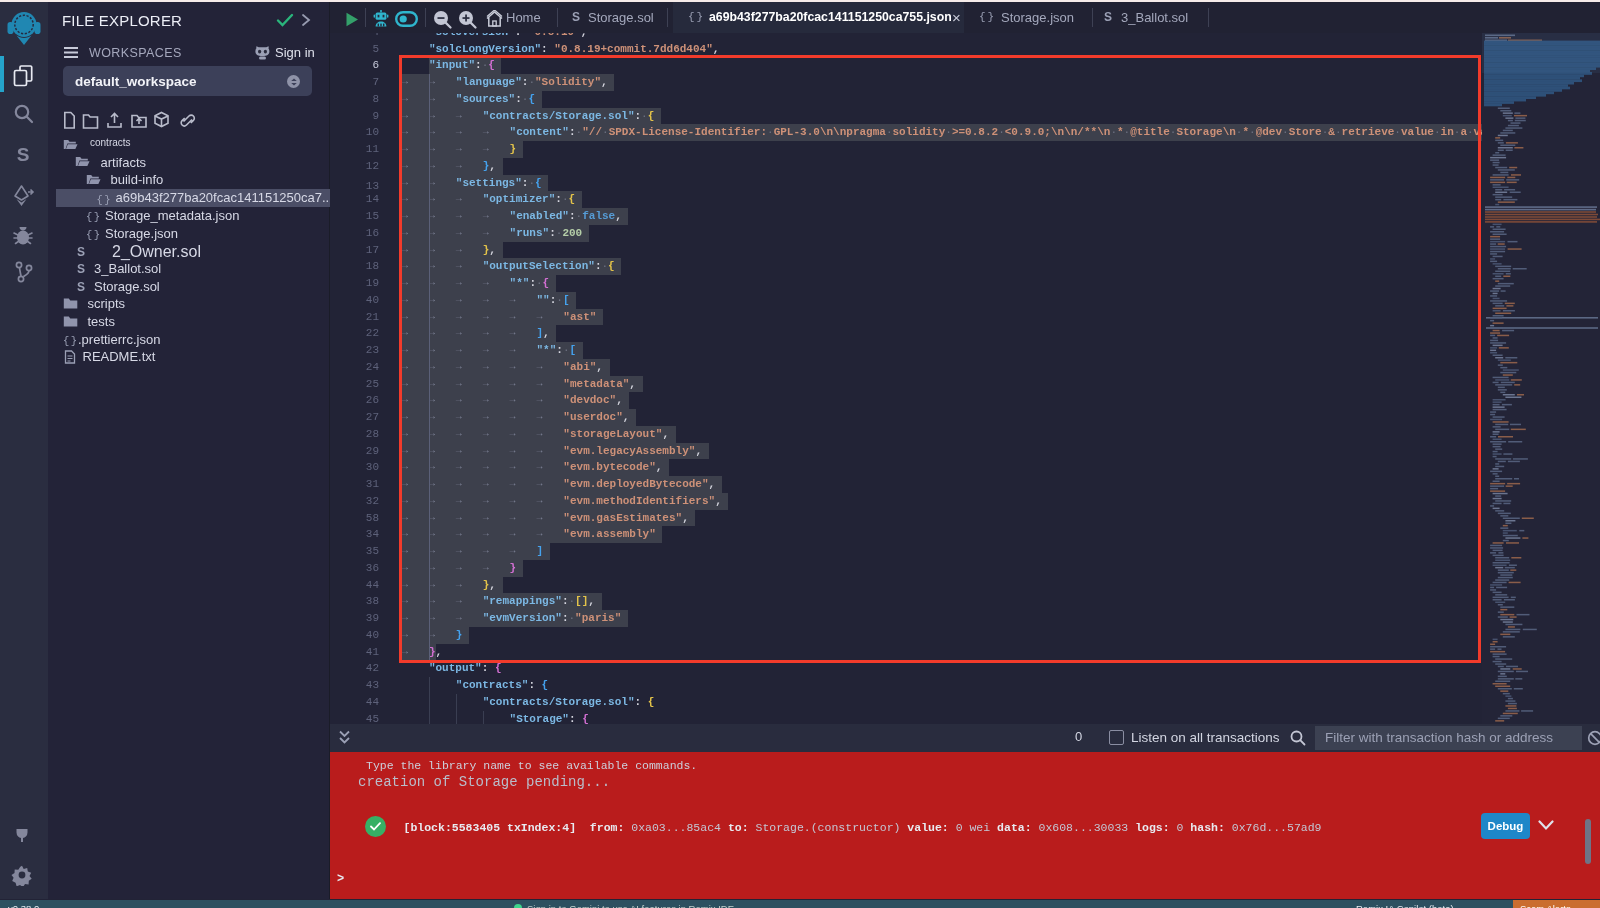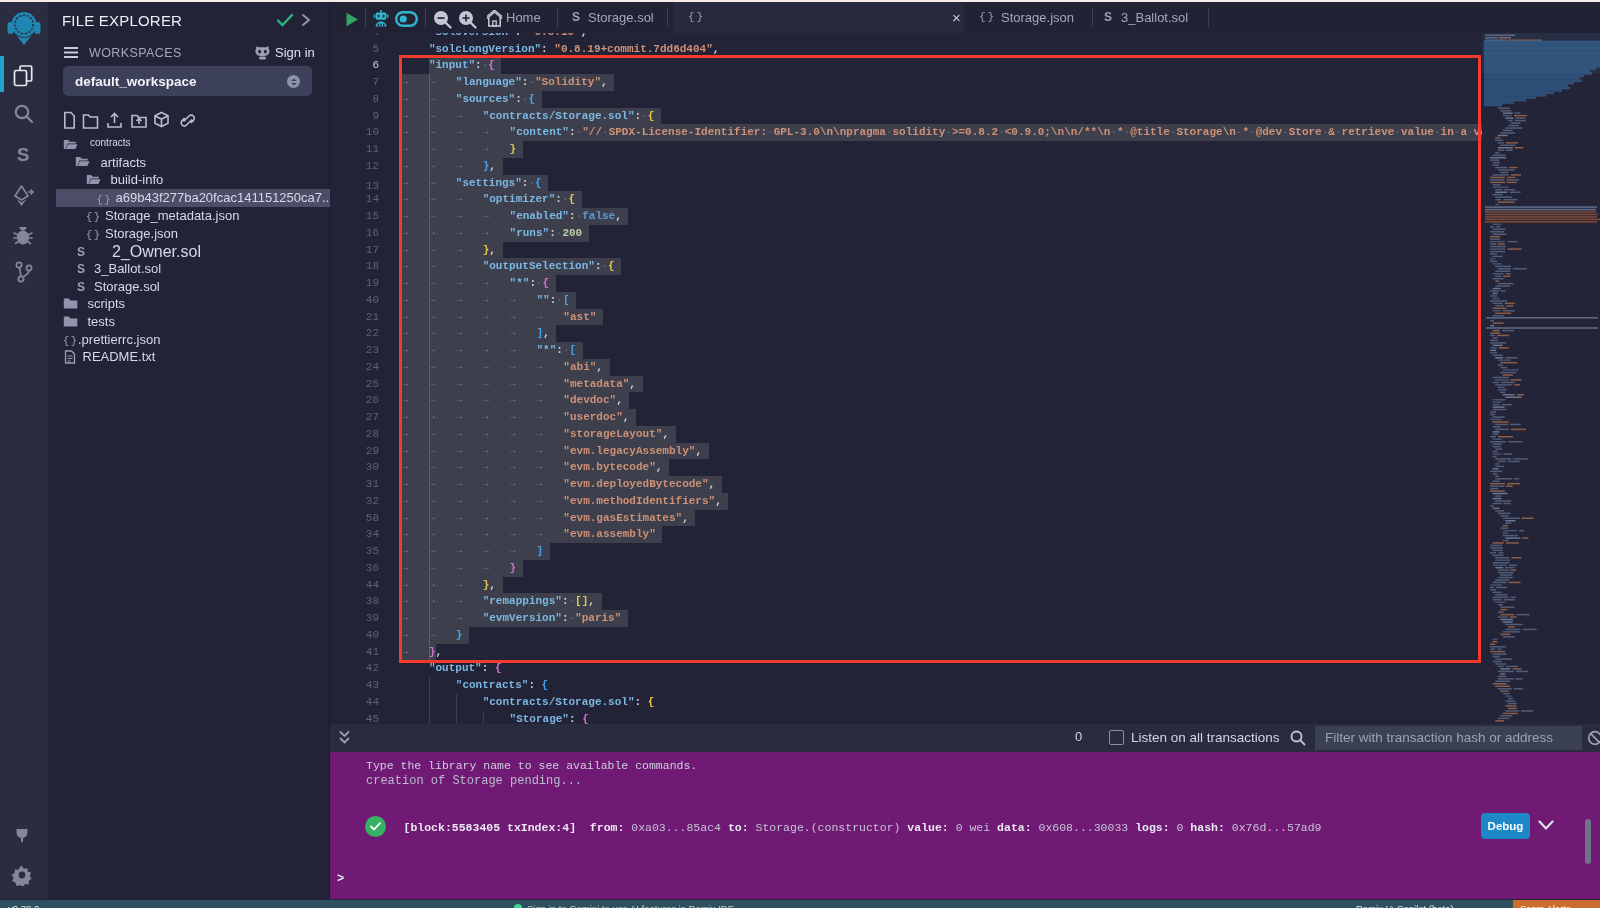--- a/index.html
+++ b/index.html
@@ -27,21 +27,21 @@
 .m{color:#d36fd3}
 .b{color:#45a2ee}
 .kw{color:#569cd6}
 .numv{color:#b5cea8}
 .cl i{font-style:normal;color:rgba(160,166,186,.48)}
 .gd{position:absolute;width:1px;background:#3a3e52;z-index:3}
 .gd.b{background:#5b6078;z-index:5}
 .mini{position:absolute;left:1152px;top:0;z-index:4}
 #redbox{position:absolute;left:399px;top:55px;width:1082px;height:608px;border:3.4px solid #f23b2b;z-index:40}
 #tbar{position:absolute;left:330px;top:724px;width:1270px;height:28px;background:#292c3e}
-#term{position:absolute;left:330px;top:752px;width:1270px;height:147px;background:#701a75}
+#term{position:absolute;left:330px;top:752px;width:1270px;height:147px;background:#b91c1c}
 #status{position:absolute;left:0;top:900px;width:1600px;height:8px;background:#2d5060;overflow:hidden}
 </style></head><body>
 <div id="pink"></div>
 <div id="side">
 <svg class="abs" style="left:6px;top:5px" width="36" height="40" viewBox="0 0 36 40">
 <rect x="1.5" y="15" width="6" height="12" rx="2.8" fill="#2087b2"></rect>
 <rect x="28.5" y="15" width="6" height="12" rx="2.8" fill="#2087b2"></rect>
 <circle cx="18" cy="17.5" r="12.5" fill="#2087b2"></circle>
 <circle cx="18" cy="17.5" r="9.2" stroke="#262a40" stroke-width="1.5" fill="#2087b2" stroke-dasharray="2.2 1.6"></circle>
 <path d="M10.5 28.5 18 38l7.5-9.5c-2.3 1.6-4.7 2.4-7.5 2.4s-5.2-.8-7.5-2.4Z" fill="#2087b2"></path>
@@ -200,20 +200,21 @@
       <path d="M2 6.5 9.5 0 17 6.5" stroke="#c9ccd9" stroke-width="1.3" fill="none"></path>
       <rect x="7.8" y="11" width="3.4" height="5" stroke="#c9ccd9" stroke-width="1.3" fill="none"></rect>
     </svg>
 <div class="ttxt" style="left:176px">Home</div>
 <div class="tdiv" style="left:227px"></div>
 <div class="ttxt" style="left:242px;color:#9ba0b5;font-weight:bold;font-size:12px">S</div>
 <div class="ttxt" style="left:258px">Storage.sol</div>
 <div class="tdiv" style="left:337px"></div>
 <div class="abs" style="left:343px;top:0;width:291px;height:31px;background:#262a3c"></div>
 <div class="ttxt mono" style="left:358px;color:#9ba0b5;font-size:11px;letter-spacing:2px">{}</div>
+<div class="ttxt" style="left:379px;color:#fff;font-weight:bold;font-size:12.3px">a69b43f277ba20fcac141151250ca755.json</div>
 <div class="ttxt" style="left:622px;color:#c9ccd9;font-size:15px">×</div>
 <div class="ttxt mono" style="left:649px;color:#9ba0b5;font-size:11px;letter-spacing:2px">{}</div>
 <div class="ttxt" style="left:671px">Storage.json</div>
 <div class="tdiv" style="left:762px"></div>
 <div class="ttxt" style="left:774px;color:#9ba0b5;font-weight:bold;font-size:12px">S</div>
 <div class="ttxt" style="left:791px">3_Ballot.sol</div>
 <div class="tdiv" style="left:878px"></div>
 </div>
 <div id="editor">
 <div class="gd b" style="left:98.9px;top:41.0px;height:586.2px"></div>
@@ -711,21 +712,21 @@
     </svg>
 <div class="abs" style="left:985px;top:2px;width:267px;height:24px;background:#3c4152"></div>
 <div class="abs" style="left:995px;top:6px;font-size:13.5px;color:#9ca1b5">Filter with transaction hash or address</div>
 <svg class="abs" style="left:1257px;top:6px" width="16" height="16" viewBox="0 0 16 16">
       <circle cx="8" cy="8" r="6.3" stroke="#9ca1b5" stroke-width="1.7" fill="none"></circle>
       <path d="M3.7 3.7 12.3 12.3" stroke="#9ca1b5" stroke-width="1.7"></path>
     </svg>
 </div>
 <div id="term">
 <div class="abs mono" style="left:36px;top:7px;font-size:11.5px;color:#ccd0dc">Type the library name to see available commands.</div>
-<div class="abs mono" style="left:36px;top:22px;font-size:12px;color:#b9bdca">creation of Storage pending...</div>
+<div class="abs mono" style="left:28px;top:22px;font-size:14px;color:#b9bdca">creation of Storage pending...</div>
 <div class="abs" style="left:35px;top:64px;width:21px;height:21px;border-radius:50%;background:#36b065"></div>
 <svg class="abs" style="left:40px;top:70px" width="11" height="9" viewBox="0 0 11 9">
       <path d="M1 4.5 4 7.5 10 1.2" stroke="#fff" stroke-width="1.8" fill="none" stroke-linecap="round"></path>
     </svg>
 <div class="abs mono" style="left:73.5px;top:69px;font-size:11.5px;color:#c3c7d4;white-space:pre"><b style="color:#e8eaf0">[block:5583405 txIndex:4]</b>  <b style="color:#e8eaf0">from:</b> 0xa03...85ac4 <b style="color:#e8eaf0">to:</b> Storage.(constructor) <b style="color:#e8eaf0">value:</b> 0 wei <b style="color:#e8eaf0">data:</b> 0x608...30033 <b style="color:#e8eaf0">logs:</b> 0 <b style="color:#e8eaf0">hash:</b> 0x76d...57ad9</div>
 <div class="abs" style="left:1151px;top:61px;width:49px;height:26px;background:#1e87c8;border-radius:4px;text-align:center;line-height:26px;font-size:11.5px;font-weight:bold;color:#fff">Debug</div>
 <svg class="abs" style="left:1208px;top:68px" width="16" height="11" viewBox="0 0 16 11">
       <path d="M1.5 1.5 8 8.5l6.5-7" stroke="#dfe2ea" stroke-width="2.2" fill="none" stroke-linecap="round"></path>
     </svg>
 <div class="abs" style="left:1255px;top:67px;width:6px;height:45px;background:#6f7386;border-radius:3px"></div>

